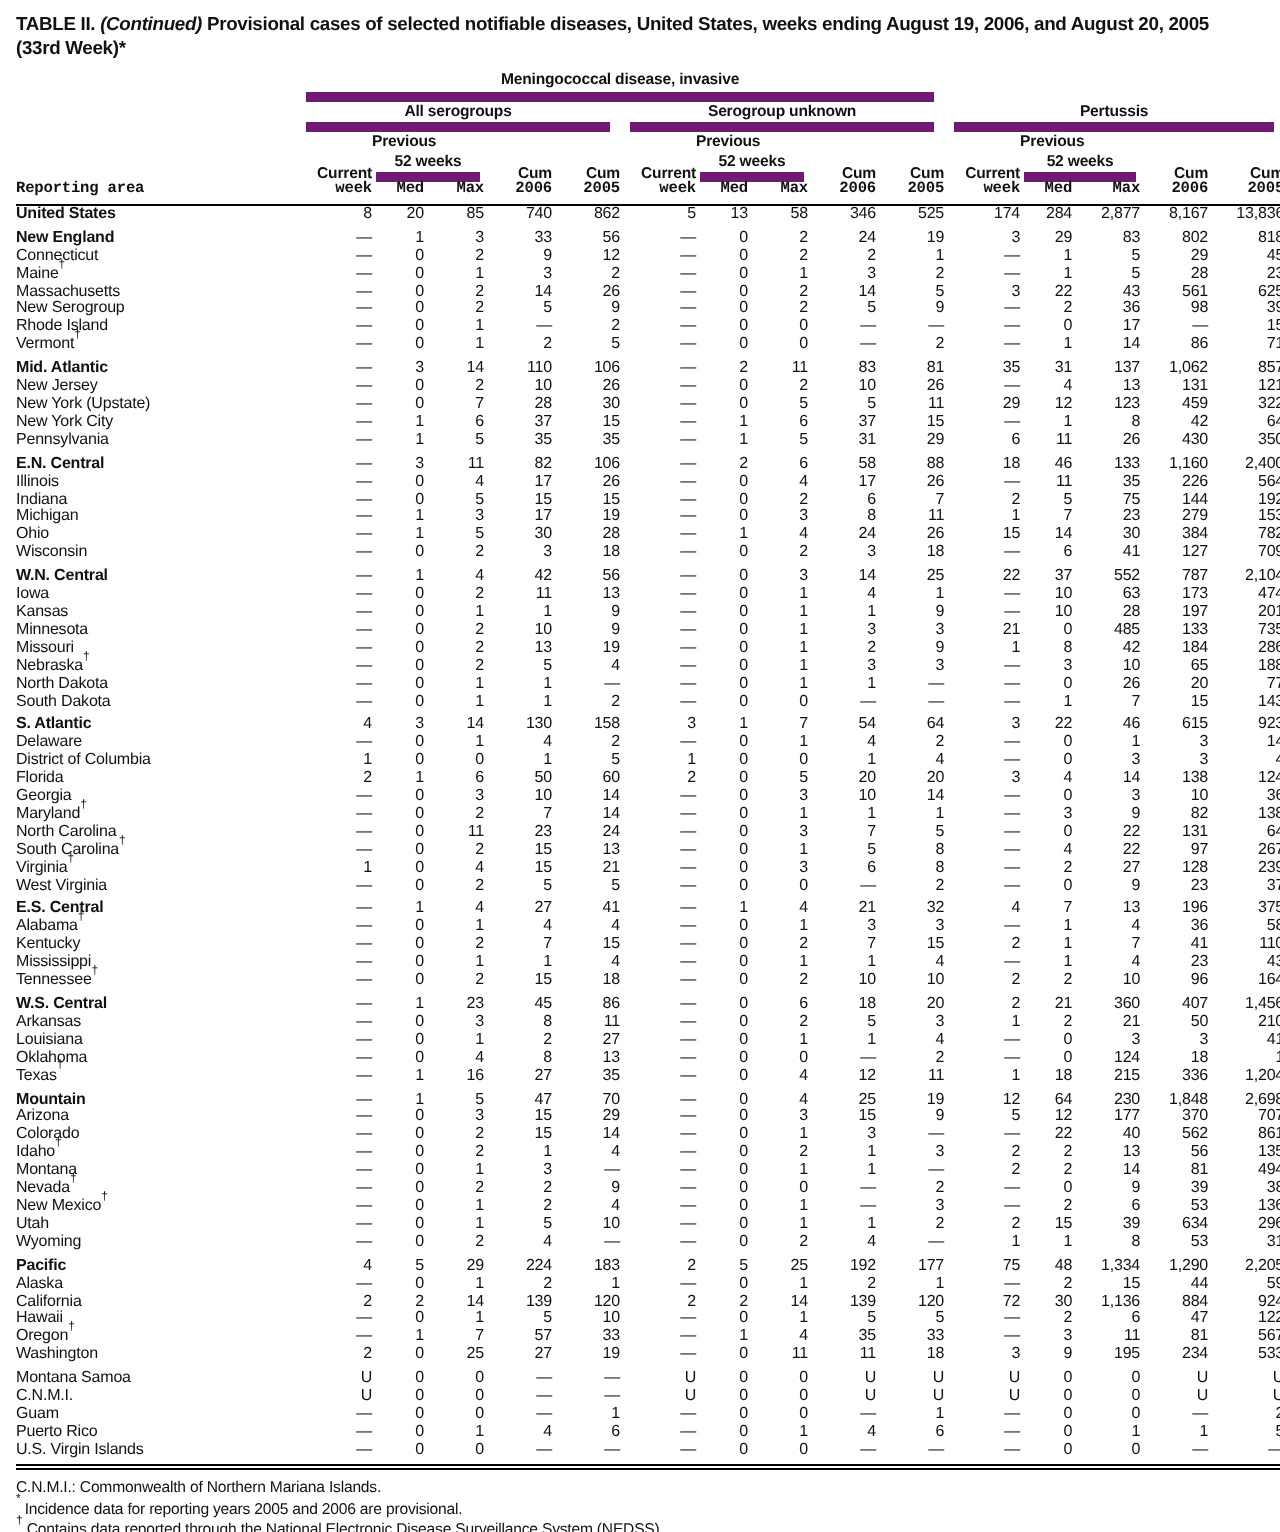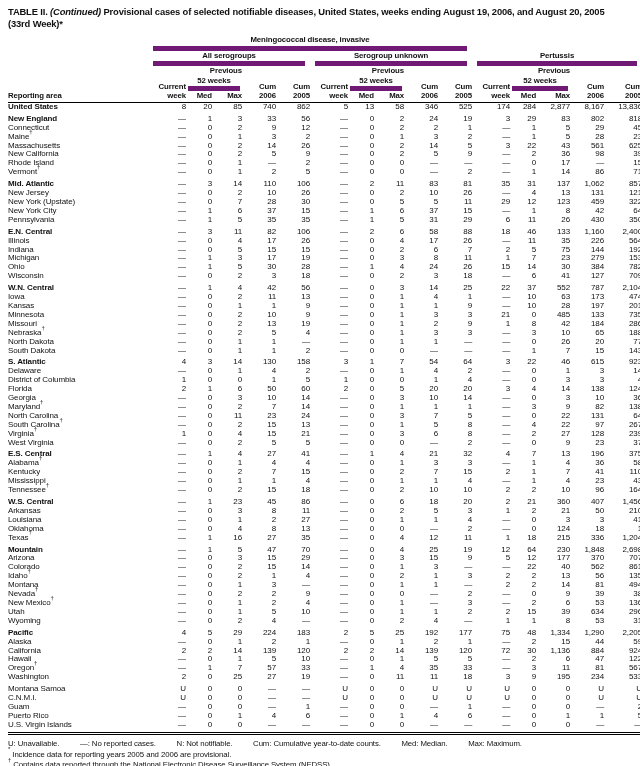--- a/index.html
+++ b/index.html
@@ -15,25 +15,25 @@
     letter-spacing:-0.15px; white-space:nowrap;
   }
   .title .it { font-style:italic;text-align:center; }
   .title2 { font-weight:bold; font-size:9.4px; line-height:1.3; letter-spacing:-0.15px; }
 
   table { border-collapse:collapse; table-layout:fixed; width:624px; margin-top:5px; }
   th, td { padding:0; font-size:8px; line-height:8.9px; font-weight:normal; letter-spacing:-0.1px; overflow:visible; }
   thead th { font-weight:bold; font-size:7.8px; line-height:9.5px; vertical-align:bottom; }
   .num { text-align:right; }
   .lbl { text-align:left; }
-  .ctr { text-align:right; }
+  .ctr { text-align:left; }
   .bold { font-weight:bold; }
   .grp-line { border-bottom:5px solid #701a75; margin:0 5px; padding-bottom:1px; text-align:center; }
   .grp-line.tight { margin:0 2px; }
-  tr.rule th { border-bottom:1.6px solid #000; padding-bottom:1px; }
+  tr.rule th { border-bottom:1.6px solid #000; padding-bottom:1px;font-family:Liberation Mono, monospace; }
   tbody tr.gap td { height:3px; line-height:3px; font-size:1px; }
   tbody tr.last-row td { border-bottom:3px double #000; padding-bottom:2px;margin-left:22px; }
   sup { font-size:6px; position:relative; top:-1.5px; line-height:0; }
   .footnotes { margin-top:4px; font-size:7.8px; line-height:1.4; letter-spacing:-0.1px; }
   .legend { white-space:pre-wrap; }
 </style>
 </head>
 <body>
 
 <div class="title"><span>TABLE II. </span><span class="it">(Continued)</span><span> Provisional cases of selected notifiable diseases, United States, weeks ending August 19, 2006, and August 20, 2005</span></div>
@@ -221,21 +221,21 @@
         <td class="num">2</td>
         <td class="num">14</td>
         <td class="num">5</td>
         <td class="num">3</td>
         <td class="num">22</td>
         <td class="num">43</td>
         <td class="num">561</td>
         <td class="num">625</td>
       </tr>
       <tr>
-        <td class="lbl">New California</td>
+        <td class="lbl">New Serogroup</td>
         <td class="num">—</td>
         <td class="num">0</td>
         <td class="num">2</td>
         <td class="num">5</td>
         <td class="num">9</td>
         <td class="num">—</td>
         <td class="num">0</td>
         <td class="num">2</td>
         <td class="num">5</td>
         <td class="num">9</td>
@@ -1367,16 +1367,16 @@
         <td class="num">—</td>
         <td class="num">0</td>
         <td class="num">0</td>
         <td class="num">—</td>
         <td class="num">—</td>
       </tr>
     </tbody>
 </table>
 
 <div class="footnotes">
-  <div class="legend">U: Unavailable.          —: No reported cases.          N: Not notifiable.          Cum: Cumulative year-to-date counts.          Med: Median.          Max: Maximum.</div>
+  <div>C.N.M.I.: Commonwealth of Northern Mariana Islands.</div>
   <div><sup>*</sup><span> Incidence data for reporting years 2005 and 2006 are provisional.</span></div>
   <div><sup>†</sup><span> Contains data reported through the National Electronic Disease Surveillance System (NEDSS).</span></div>
 </div>
 
 </body></html>

